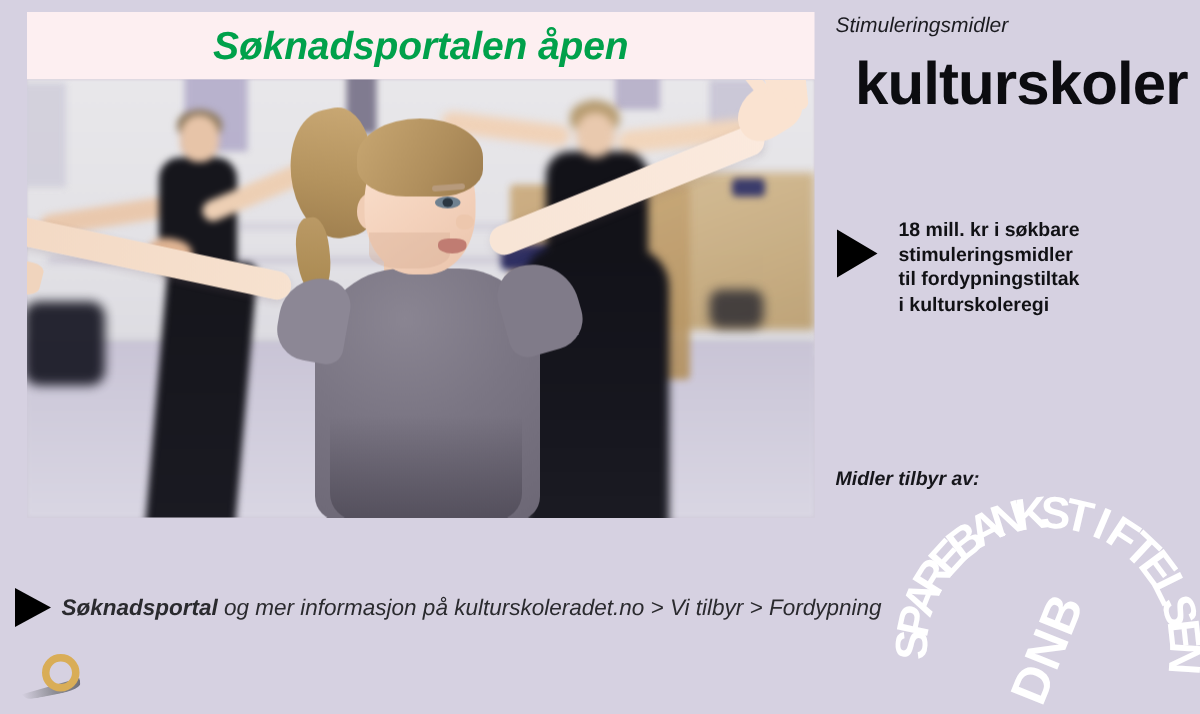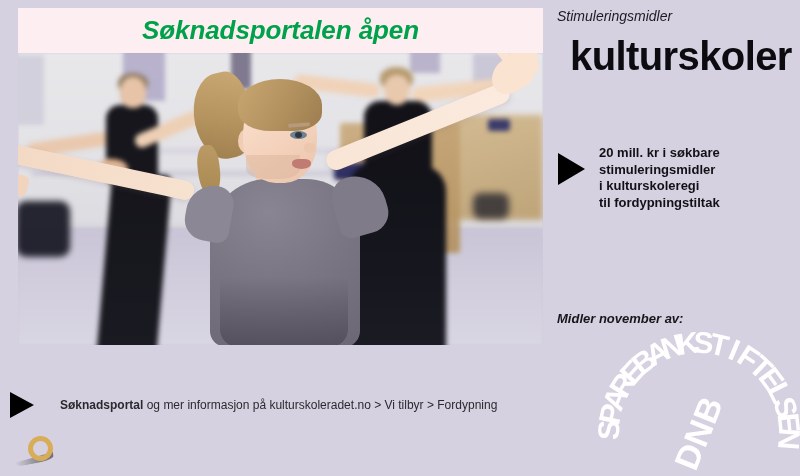--- a/index.html
+++ b/index.html
@@ -264,21 +264,21 @@
     display:flex; align-items:center;
   }
   .tri-blk {
     width:0; height:0;
     border-top:13px solid transparent;
     border-bottom:13px solid transparent;
     border-left:24px solid #000;
     flex:0 0 auto;
   }
   .info-text {
-    font-size:12px; color:#2a2a2e; margin-left:26px; white-space:nowrap;
+    font-size:15px; color:#2a2a2e; margin-left:7px; white-space:nowrap;font-style:italic;
   }
   .info-text b { font-weight:700; }
 
   
   .logo-row {
     position:absolute; left:14px; top:429px; height:40px;
     display:flex; align-items:center;
   }
   .logo-mark { position:relative; width:52px; height:38px; flex:0 0 auto; }
   .logo-ring {
@@ -447,29 +447,29 @@
 
     <div class="kicker">Stimuleringsmidler</div>
 
     <div class="headline">
       <span class="l2">kulturskoler</span>
     </div>
 
     <div class="bullet b1">
       <div class="tri"></div>
       <div class="lines">
-        <div>20 mill. kr i søkbare</div>
+        <div>18 mill. kr i søkbare</div>
         <div>stimuleringsmidler</div>
+        <div>til fordypningstiltak</div>
         <div>i kulturskoleregi</div>
-        <div>til fordypningstiltak</div>
       </div>
     </div>
 
 
-    <div class="funder-label">Midler november av:</div>
+    <div class="funder-label">Midler tilbyr av:</div>
 
     <div class="sbs">
       <div id="sbs-ring">
           <div class="ring-char" style="transform: rotate(-88deg);">
             <span>S</span>
           </div>
           <div class="ring-char" style="transform: rotate(-77.9deg);">
             <span>P</span>
           </div>
           <div class="ring-char" style="transform: rotate(-67.8deg);">

